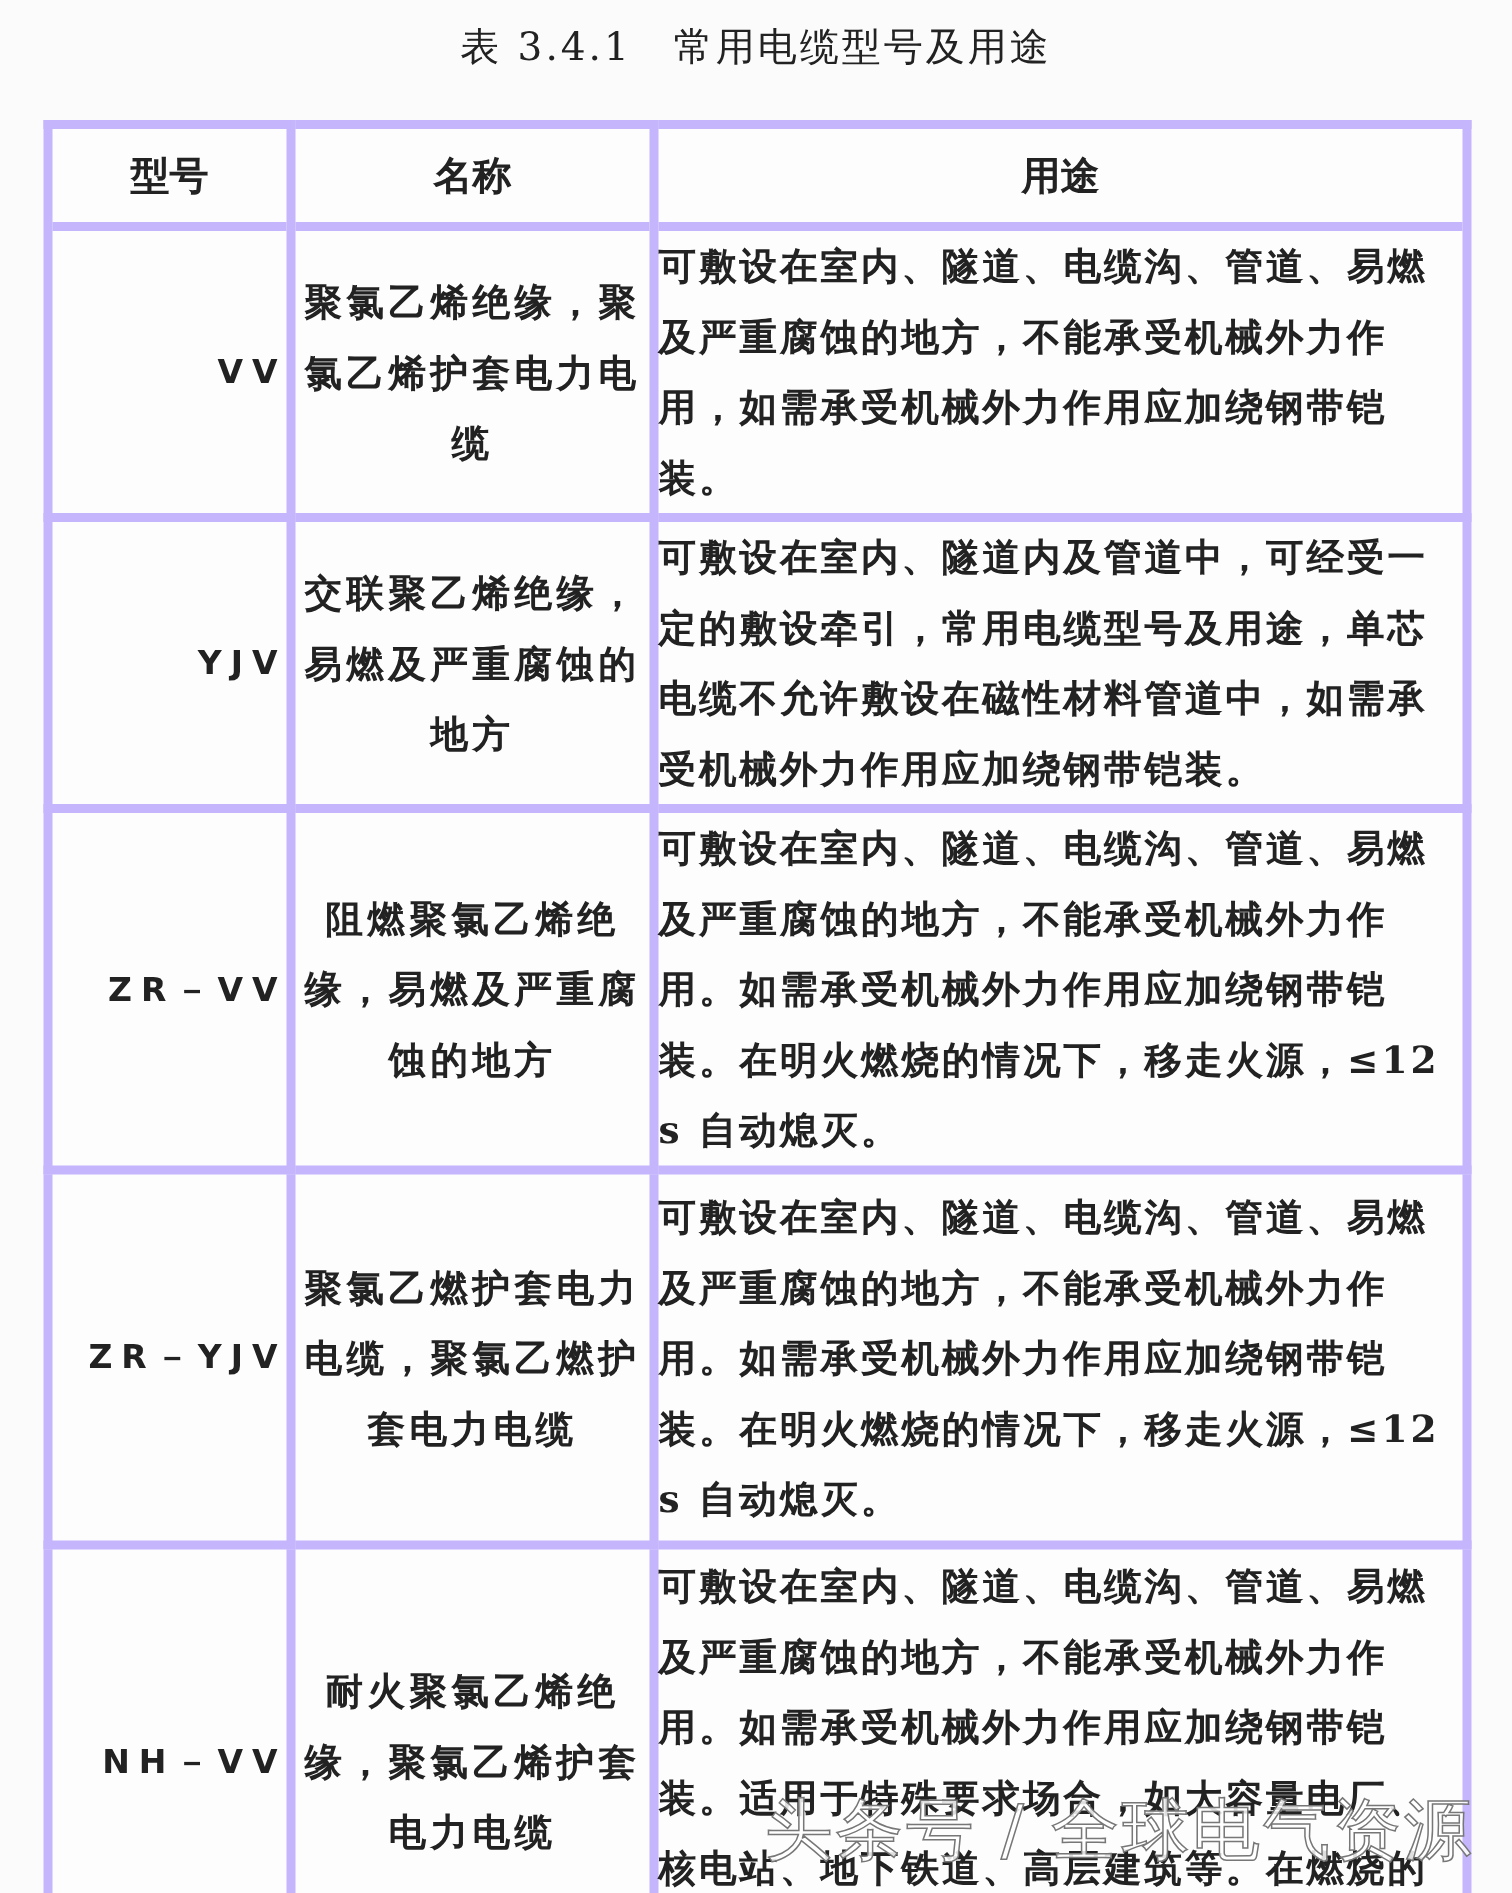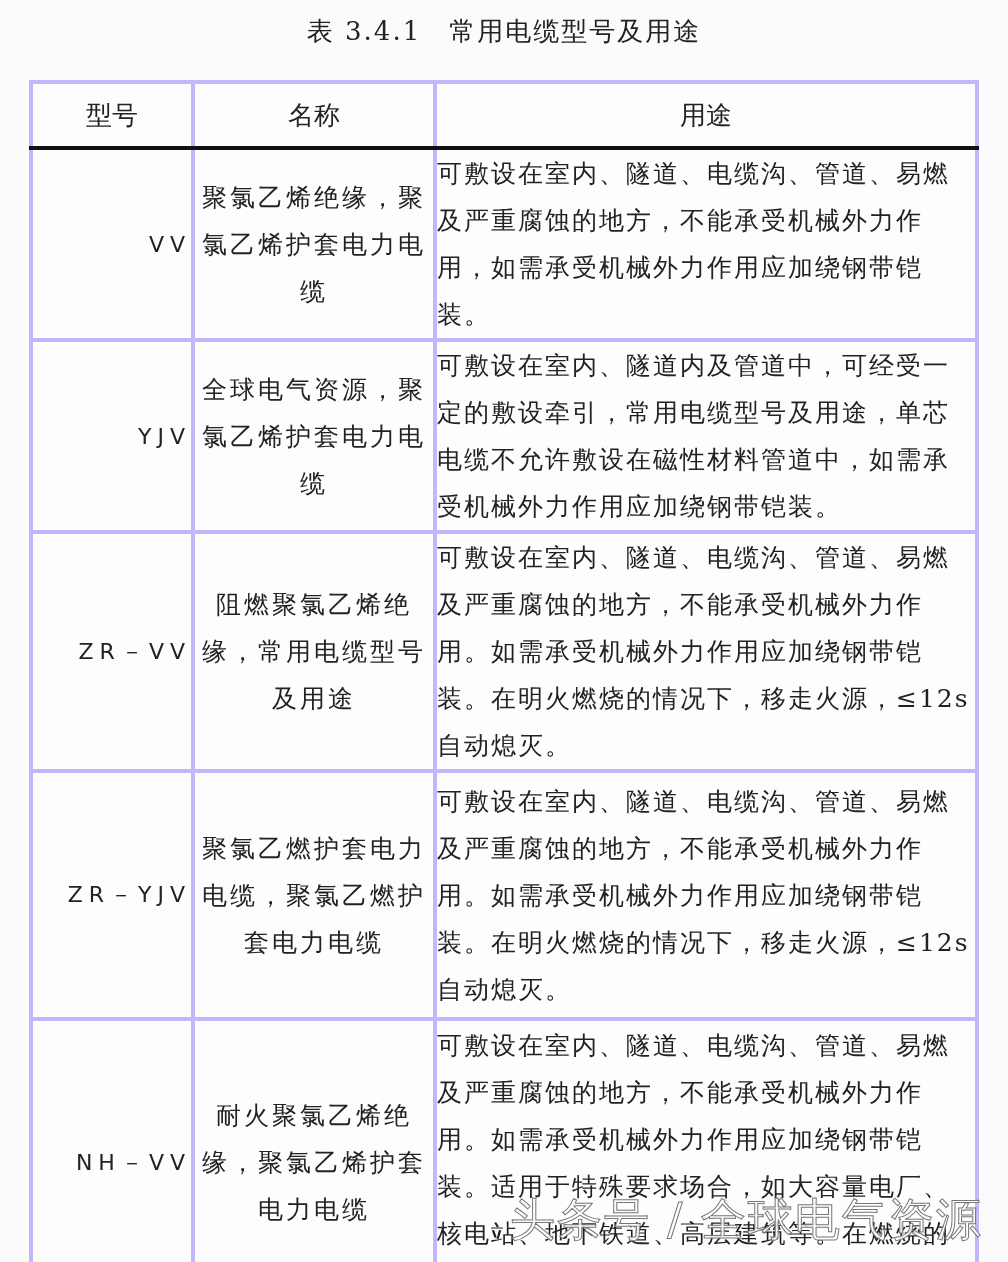--- a/index.html
+++ b/index.html
@@ -11,22 +11,22 @@
   .caption {
     position: absolute; top: 14px; left: 0; width: 1008px; text-align: center;
     font-size: 26px; letter-spacing: 2px; color: #222;
   }
   table.t {
     position: absolute; left: 29px; top: 80px; width: 946px;
     border-collapse: collapse; border: 4px solid #111;
     table-layout: fixed; background: #fdfdfd;
   }
   table.t td, table.t th {
-    border: 4px solid #c4b5fd; padding: 0; vertical-align: middle;
-    font-weight: normal;
+    border: 6px solid #c4b5fd; padding: 0; vertical-align: middle;
+    font-weight: bold;
   }
   table.t thead th {
     height: 62px; font-size: 26px; text-align: center; border-bottom: 4px solid #111;
   }
   col.c1 { width: 162px; } col.c2 { width: 242px; } col.c3 { width: 542px; }
   td.model { text-align: right; font-size: 22px; letter-spacing: 6px; font-family: "DejaVu Sans", sans-serif; font-weight: 300; }
   td.name { font-size: 25px; line-height: 47px; padding-left: 2px; letter-spacing: 3px; word-break: break-all; text-align: center; }
   td.use { font-size: 25px; line-height: 47px; padding-left: 3px; letter-spacing: 2px; word-break: break-all; }
   tr.r1 td { height: 138px; }
   tr.r2 td { height: 188px; }
@@ -58,26 +58,26 @@
     </tr>
   </thead>
   <tbody>
     <tr class="r1">
       <td class="model">VV</td>
       <td class="name">聚氯乙烯绝缘，聚氯乙烯护套电力电缆</td>
       <td class="use">可敷设在室内、隧道、电缆沟、管道、易燃及严重腐蚀的地方，不能承受机械外力作用，如需承受机械外力作用应加绕钢带铠装。</td>
     </tr>
     <tr class="r2">
       <td class="model">YJV</td>
-      <td class="name">全球电气资源，聚氯乙烯护套电力电缆</td>
+      <td class="name">交联聚乙烯绝缘，易燃及严重腐蚀的地方</td>
       <td class="use">可敷设在室内、隧道内及管道中，可经受一定的敷设牵引，常用电缆型号及用途，单芯电缆不允许敷设在磁性材料管道中，如需承受机械外力作用应加绕钢带铠装。</td>
     </tr>
     <tr class="r3">
       <td class="model">ZR－VV</td>
-      <td class="name">阻燃聚氯乙烯绝缘，常用电缆型号及用途</td>
+      <td class="name">阻燃聚氯乙烯绝缘，易燃及严重腐蚀的地方</td>
       <td class="use">可敷设在室内、隧道、电缆沟、管道、易燃及严重腐蚀的地方，不能承受机械外力作用。如需承受机械外力作用应加绕钢带铠装。在明火燃烧的情况下，移走火源，≤12s 自动熄灭。</td>
     </tr>
     <tr class="r4">
       <td class="model">ZR－YJV</td>
       <td class="name">聚氯乙燃护套电力电缆，聚氯乙燃护套电力电缆</td>
       <td class="use">可敷设在室内、隧道、电缆沟、管道、易燃及严重腐蚀的地方，不能承受机械外力作用。如需承受机械外力作用应加绕钢带铠装。在明火燃烧的情况下，移走火源，≤12s 自动熄灭。</td>
     </tr>
     <tr class="r5">
       <td class="model">NH－VV</td>
       <td class="name">耐火聚氯乙烯绝缘，聚氯乙烯护套电力电缆</td>

